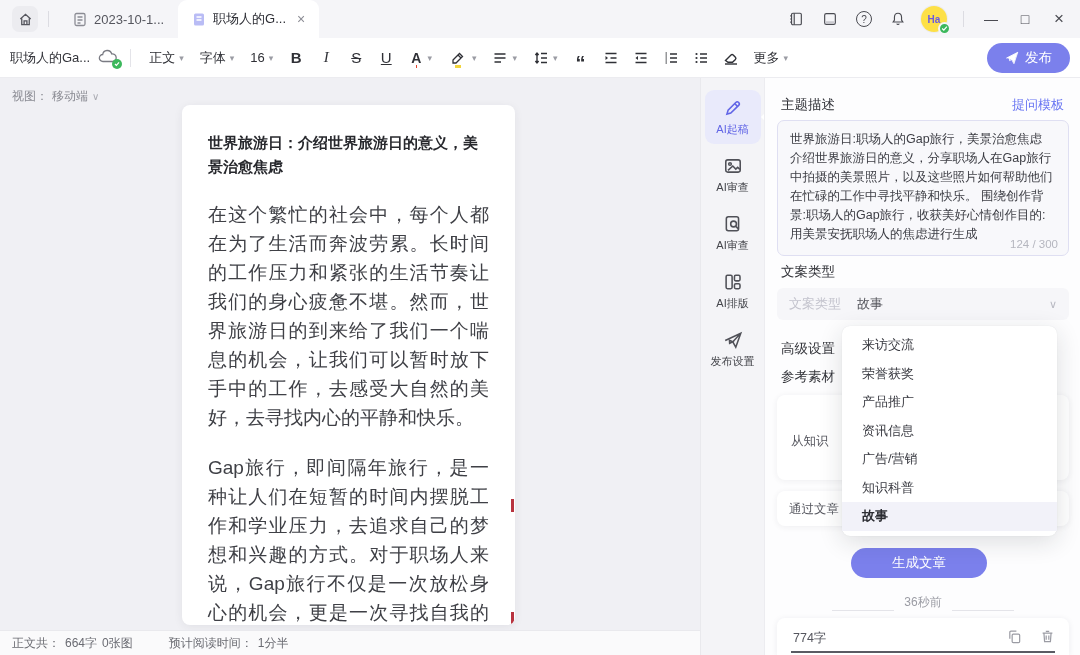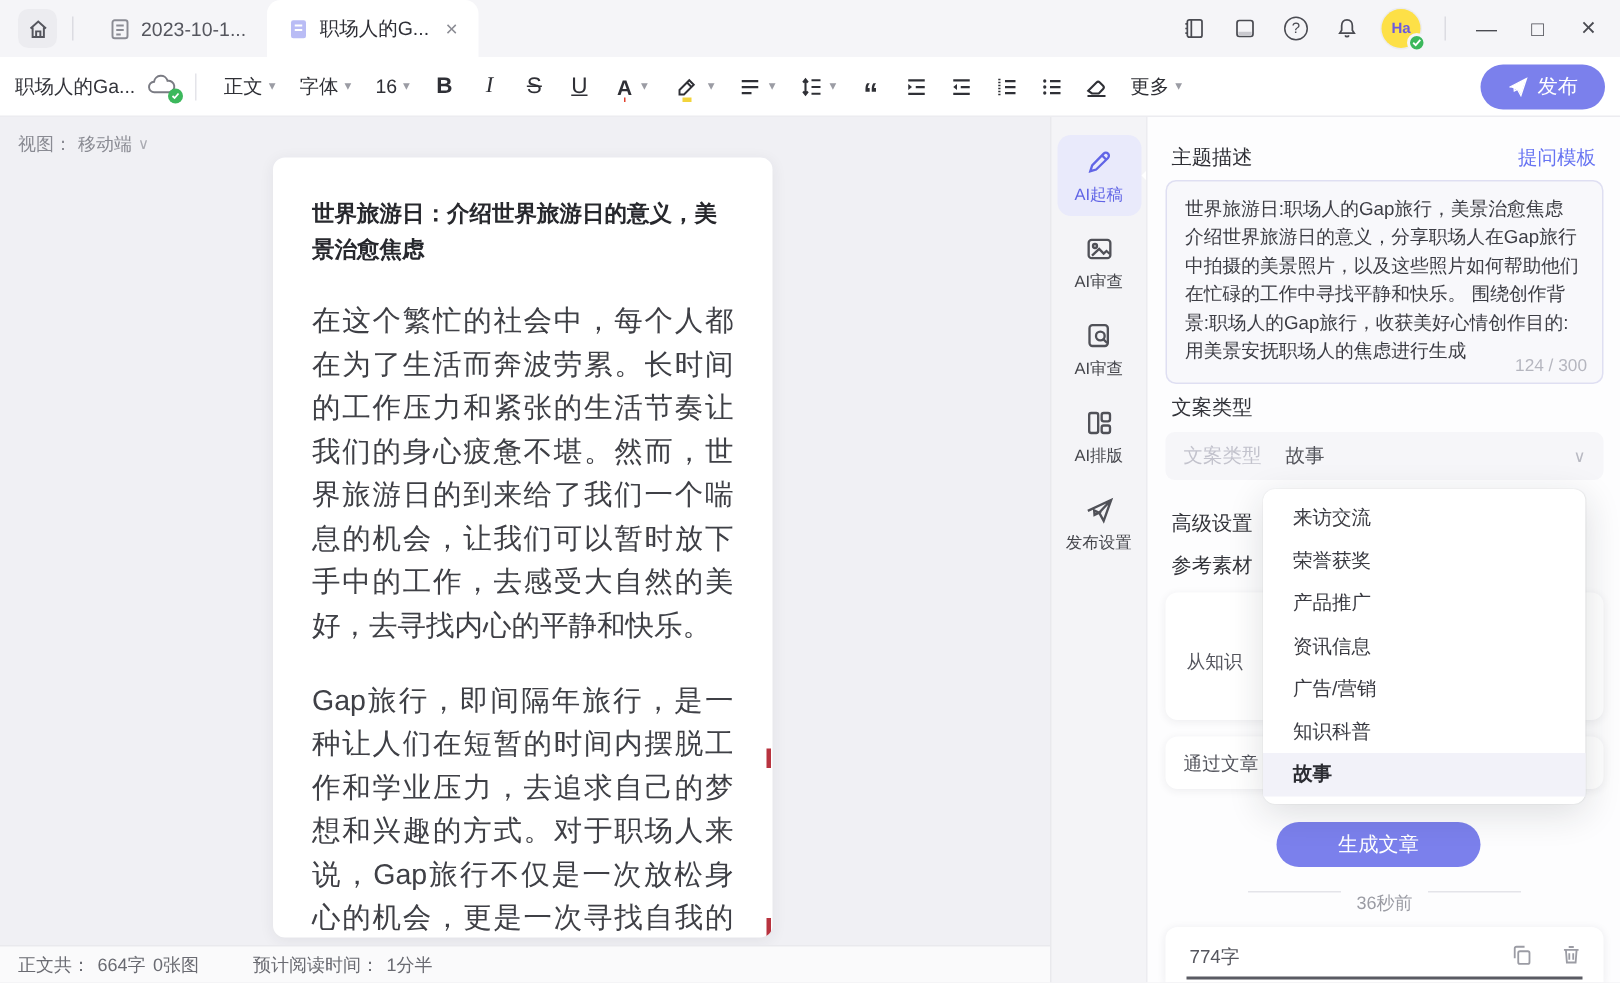--- a/index.html
+++ b/index.html
@@ -71,21 +71,21 @@
   .type-select { position:absolute; left:12px; top:210px; width:292px; height:32px; background:#f6f6f9; border-radius:6px; display:flex; align-items:center; padding:0 12px; gap:16px; font-size:13px; cursor:pointer; }
   .type-ph { color:#c3c3cd; }
   .type-val { color:#53545b; }
   .type-select .chev { margin-left:auto; color:#b8b9c2; font-size:11px; }
   .mini-card { position:absolute; left:12px; width:292px; background:#ffffff; border-radius:8px; box-shadow:0 1px 6px rgba(40,40,60,0.07); font-size:12.5px; color:#55565e; }
   .card-knowledge { top:317px; height:85px; }
   .card-knowledge span { position:absolute; left:14px; top:38px; }
   .card-article { top:413px; height:35px; }
   .card-article span { position:absolute; left:12px; top:10px; }
   .gen-btn { position:absolute; left:86px; top:470px; width:136px; height:30px; border-radius:16px; background:#7b80ec; color:#ffffff; font-size:13.5px; display:flex; align-items:center; justify-content:center; cursor:pointer; }
-  .time-row { position:absolute; left:0; top:516px; width:316px; display:flex; align-items:flex-start; justify-content:center; gap:10px; font-size:12px; color:#9b9ca4; }
+  .time-row { position:absolute; left:0; top:516px; width:316px; display:flex; align-items:flex-end; justify-content:center; gap:10px; font-size:12px; color:#9b9ca4; }
   .time-row .line { width:62px; height:1px; background:#e4e4e9; }
   .result-card { position:absolute; left:12px; top:540px; width:292px; height:37px; background:#ffffff; border-radius:8px 8px 0 0; box-shadow:0 1px 6px rgba(40,40,60,0.08); }
   .result-words { position:absolute; left:16px; top:12px; font-size:12.5px; color:#55565e; }
   .result-icons { position:absolute; right:14px; top:11px; display:flex; gap:18px; }
   .result-underline { position:absolute; left:14px; right:14px; top:33px; height:2px; background:#5a5b63; }
 
   
   .dropdown { position:absolute; left:77px; top:248px; width:215px; background:#ffffff; border-radius:8px; box-shadow:0 6px 24px rgba(31,35,41,0.14), 0 0 1px rgba(31,35,41,0.12); padding:5px 0; z-index:50; }
   .dd-item { height:28.5px; display:flex; align-items:center; padding-left:20px; font-size:13px; color:#393a41; cursor:pointer; }
   .dd-item.selected { background:#f2f2f9; font-weight:bold; color:#2b2c32; }

